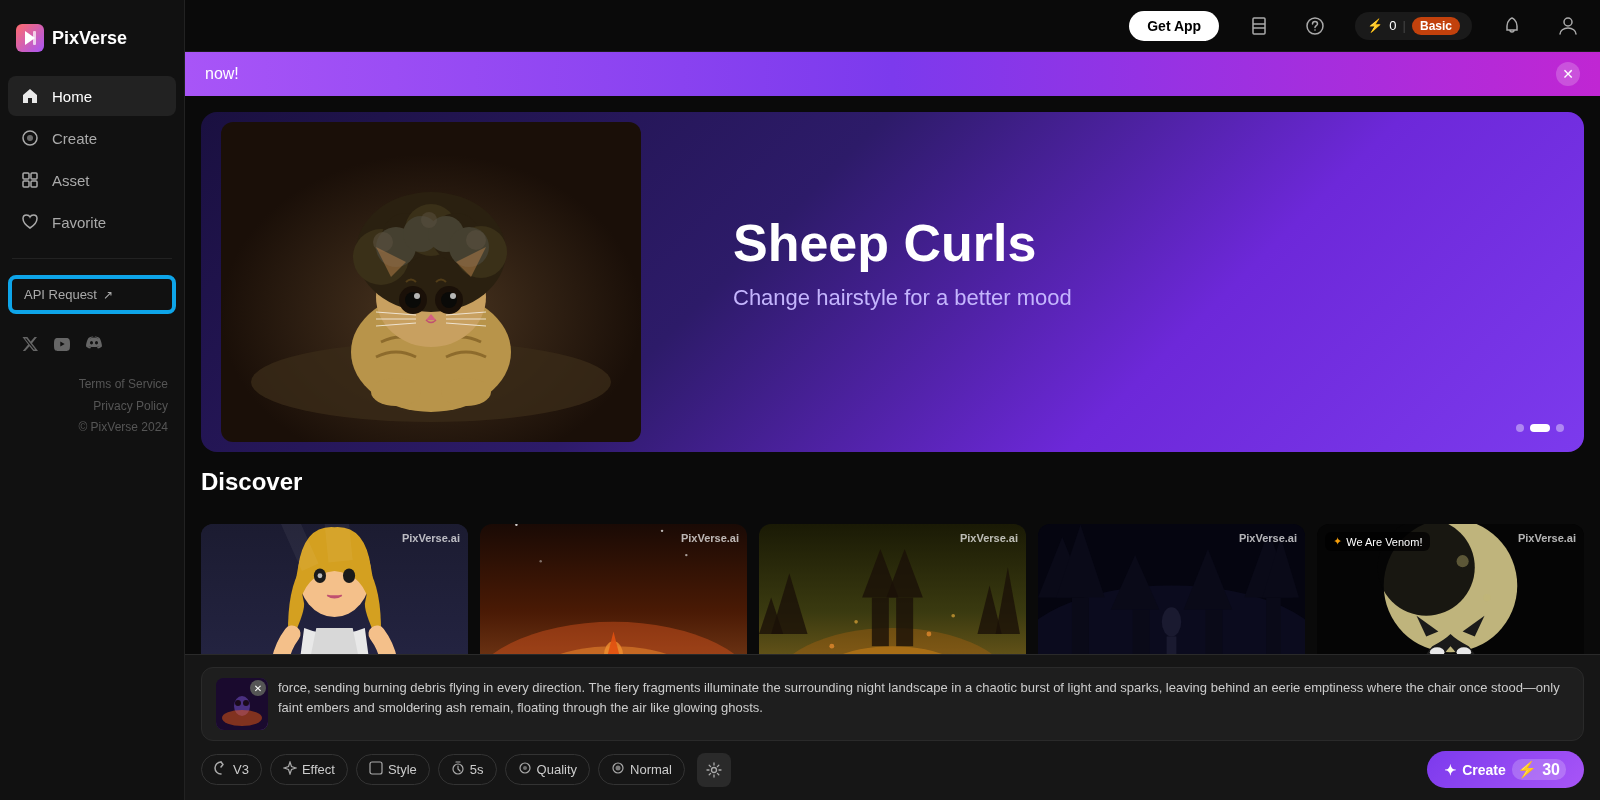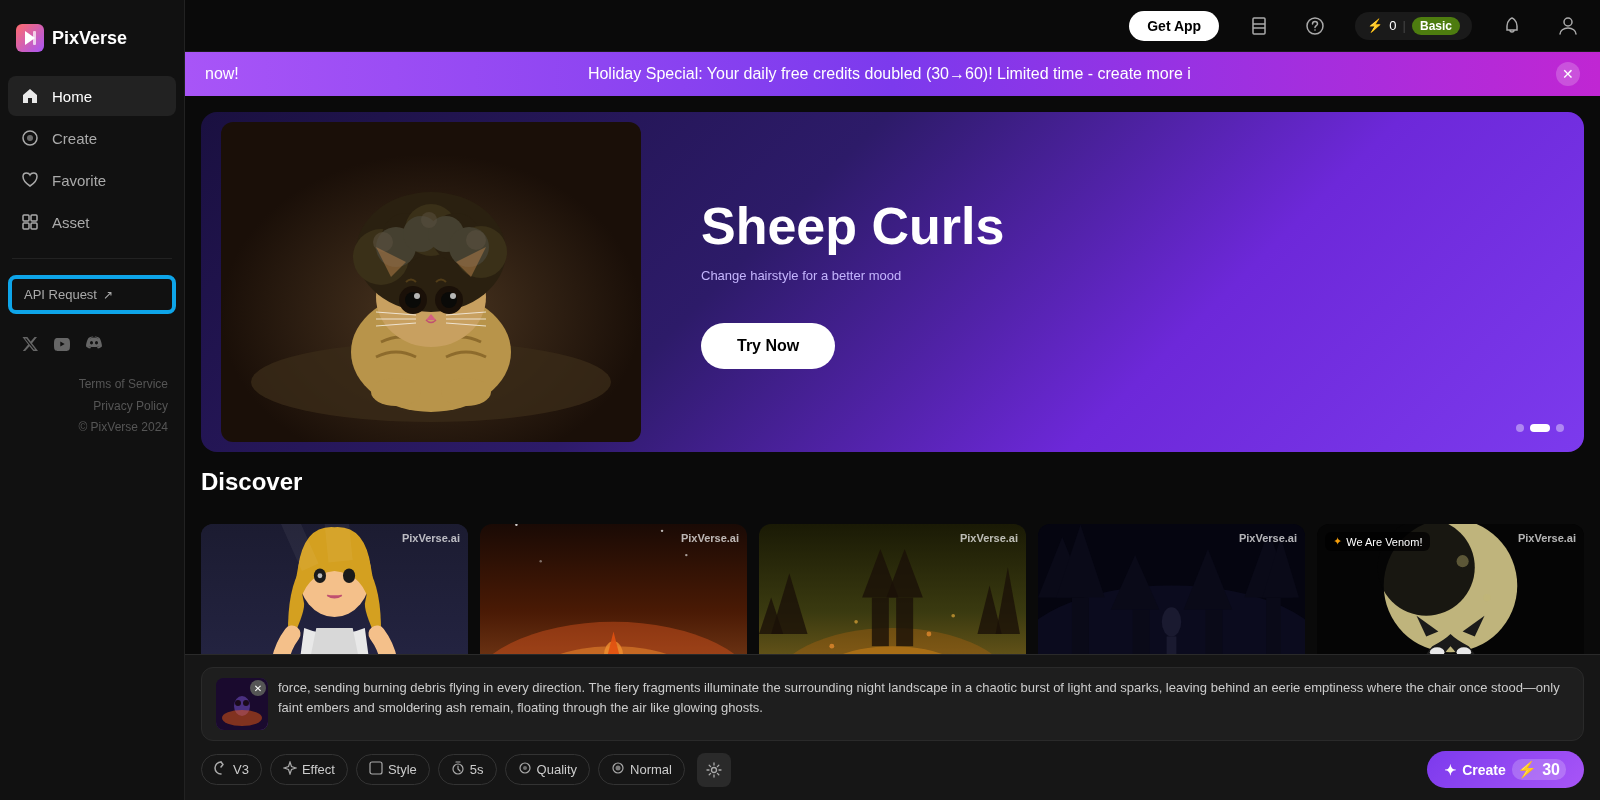--- a/index.html
+++ b/index.html
@@ -162,21 +162,21 @@
       background: #1a1a1a;
       border-radius: 20px;
       padding: 5px 12px;
       font-size: 13px;
       color: #fff;
     }
     .credits-badge .lightning {
       color: #f59e0b;
     }
     .plan-badge {
-      background: #4d7c0f;
+      background: #c2410c;
       color: #fff;
       border-radius: 10px;
       padding: 2px 8px;
       font-size: 12px;
       font-weight: 600;
     }
 
     
     .content {
       padding-top: 52px;
@@ -227,30 +227,30 @@
       border-radius: 12px;
       overflow: hidden;
       flex-shrink: 0;
     }
     .cat-svg {
       width: 100%;
       height: 100%;
     }
     .hero-content {
       flex: 1;
-      padding: 40px 60px;
+      padding: 40px 92px;
     }
     .hero-title {
       font-size: 52px;
       font-weight: 800;
       color: #fff;
       margin-bottom: 12px;
     }
     .hero-subtitle {
-      font-size: 13px;
+      font-size: 22px;
       color: #c4b5fd;
       margin-bottom: 40px;
     }
     .hero-btn {
       background: #fff;
       color: #000;
       border: none;
       border-radius: 30px;
       padding: 14px 36px;
       font-size: 16px;
@@ -464,35 +464,35 @@
         <svg width="18" height="18" viewBox="0 0 18 18" fill="none">
           <circle cx="9" cy="9" r="7" stroke="currentColor" stroke-width="1.5" fill="none"></circle>
           <circle cx="9" cy="9" r="3" fill="currentColor" opacity="0.6"></circle>
         </svg>
       </span>
       <span>Create</span>
     </div>
     <div class="sidebar-item">
       <span class="sidebar-icon">
         <svg width="18" height="18" viewBox="0 0 18 18" fill="none">
-          <path d="M9 15C9 15 2 10.5 2 5.5C2 3.5 3.5 2 5.5 2C7 2 8.5 3 9 4C9.5 3 11 2 12.5 2C14.5 2 16 3.5 16 5.5C16 10.5 9 15 9 15Z" stroke="currentColor" stroke-width="1.5" fill="none"></path>
-        </svg>
-      </span>
-      <span>Favorite</span>
-    </div>
-    <div class="sidebar-item">
-      <span class="sidebar-icon">
-        <svg width="18" height="18" viewBox="0 0 18 18" fill="none">
           <rect x="2" y="2" width="6" height="6" rx="1" stroke="currentColor" stroke-width="1.5" fill="none"></rect>
           <rect x="10" y="2" width="6" height="6" rx="1" stroke="currentColor" stroke-width="1.5" fill="none"></rect>
           <rect x="2" y="10" width="6" height="6" rx="1" stroke="currentColor" stroke-width="1.5" fill="none"></rect>
           <rect x="10" y="10" width="6" height="6" rx="1" stroke="currentColor" stroke-width="1.5" fill="none"></rect>
         </svg>
       </span>
       <span>Asset</span>
+    </div>
+    <div class="sidebar-item">
+      <span class="sidebar-icon">
+        <svg width="18" height="18" viewBox="0 0 18 18" fill="none">
+          <path d="M9 15C9 15 2 10.5 2 5.5C2 3.5 3.5 2 5.5 2C7 2 8.5 3 9 4C9.5 3 11 2 12.5 2C14.5 2 16 3.5 16 5.5C16 10.5 9 15 9 15Z" stroke="currentColor" stroke-width="1.5" fill="none"></path>
+        </svg>
+      </span>
+      <span>Favorite</span>
     </div>
   </nav>
 
   <hr class="sidebar-divider">
 
   <div class="sidebar-api">
     <span>API Request</span>
     <span style="font-size:12px">↗</span>
   </div>
 
@@ -556,21 +556,20 @@
         <circle cx="12" cy="8" r="4" stroke="#aaa" stroke-width="1.5" fill="none"></circle>
         <path d="M4 20C4 16.7 7.6 14 12 14C16.4 14 20 16.7 20 20" stroke="#aaa" stroke-width="1.5" stroke-linecap="round" fill="none"></path>
       </svg>
     </div>
   </div>
 
   <div class="content">
 
     <div class="banner">
       <span class="banner-text">now!</span>
-      <span class="banner-text">Holiday Special: Your daily free credits doubled (30→60)! Limited time - create more i</span>
       <div class="banner-close">✕</div>
     </div>
 
     <div class="hero">
       <div class="hero-image">
         
         <svg viewBox="0 0 420 320" xmlns="http://www.w3.org/2000/svg" class="cat-svg">
           <defs>
             <radialGradient id="bg-grad" cx="50%" cy="60%" r="50%">
               <stop offset="0%" stop-color="#4a3520"></stop>
@@ -635,21 +634,20 @@
           <ellipse cx="175" cy="270" rx="25" ry="14" fill="#b8944a"></ellipse>
           <ellipse cx="245" cy="270" rx="25" ry="14" fill="#b8944a"></ellipse>
 
           <path d="M185 160 Q190 155 195 160" stroke="#7a5a20" stroke-width="2" fill="none" opacity="0.5"></path>
           <path d="M215 160 Q220 155 225 160" stroke="#7a5a20" stroke-width="2" fill="none" opacity="0.5"></path>
         </svg>
       </div>
       <div class="hero-content">
         <h1 class="hero-title">Sheep Curls</h1>
         <p class="hero-subtitle">Change hairstyle for a better mood</p>
-        <button class="hero-btn">Try Now</button>
       </div>
       <div class="hero-dots">
         <div class="hero-dot"></div>
         <div class="hero-dot active"></div>
         <div class="hero-dot"></div>
       </div>
     </div>
 
     <div class="discover-section">
       <h2 class="discover-title">Discover</h2>

